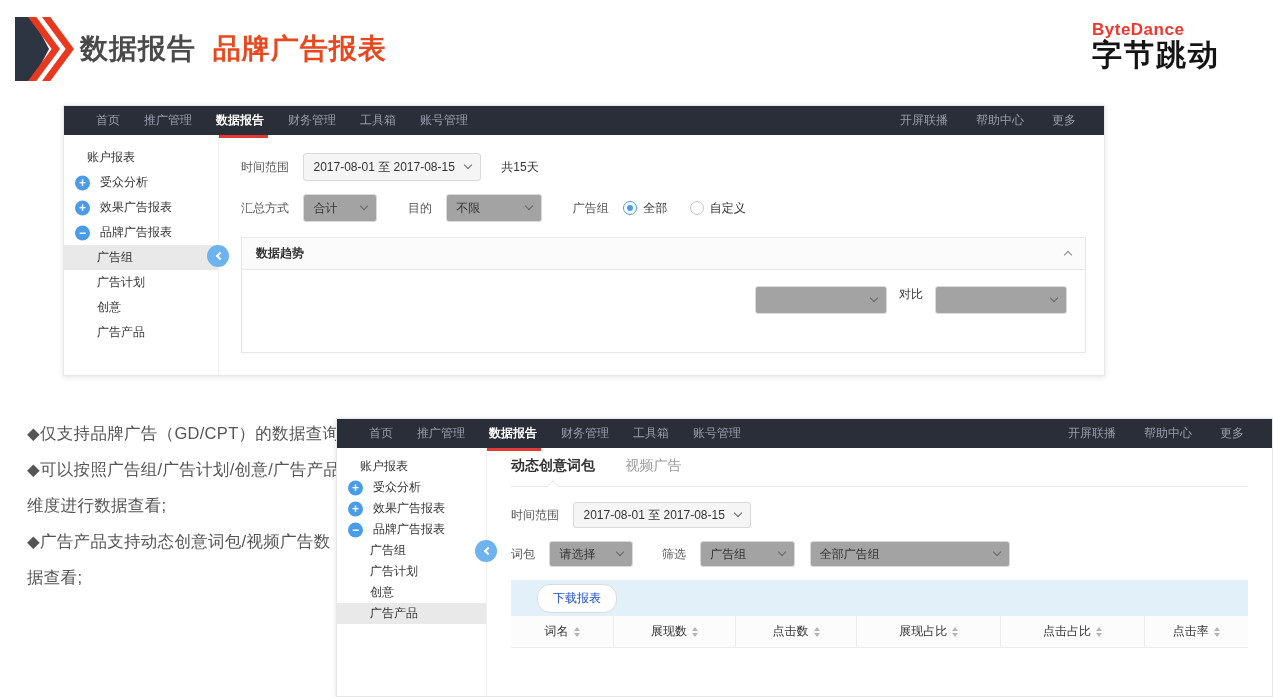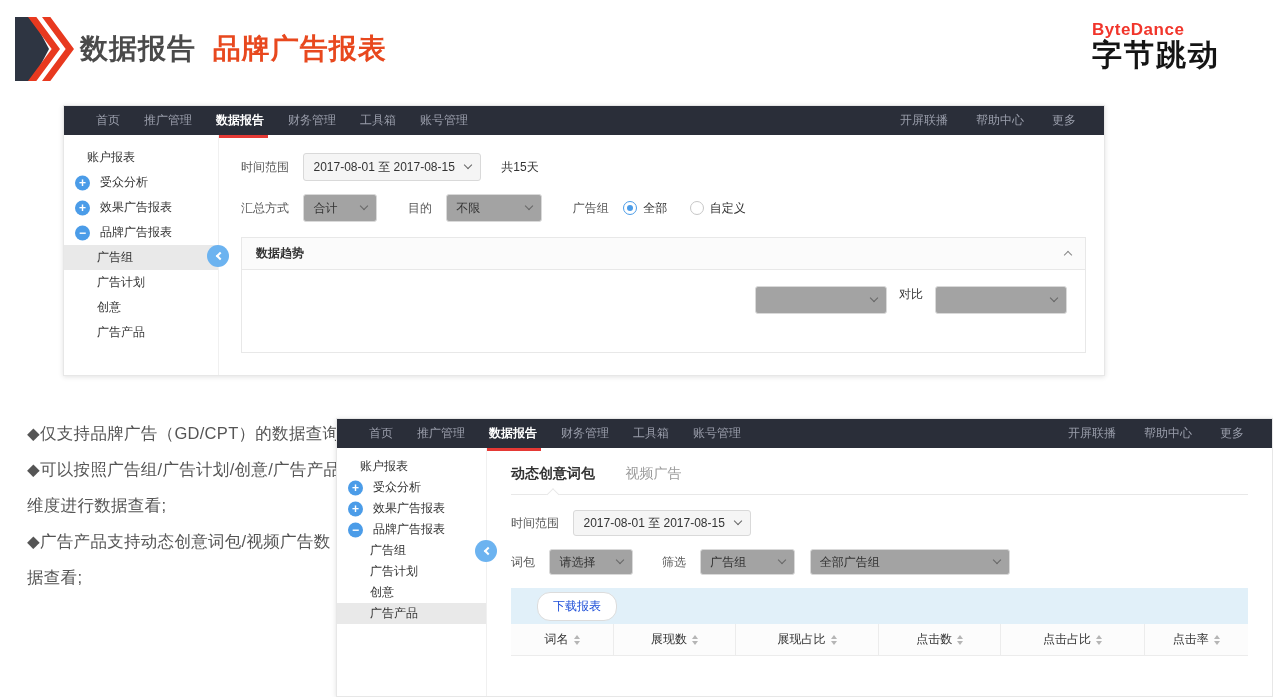--- a/index.html
+++ b/index.html
@@ -72,21 +72,21 @@
   .panel-head .spacer { flex:1; }
   .panel-body { padding:16px 18px 0 0; display:flex; justify-content:flex-end; align-items:flex-start; }
   .sel.empty { width:132px; justify-content:flex-end; }
   .vs-label { font-size:12px; color:#333; margin:0 12px; }
 
   
   .notes { position:absolute; left:27px; top:415px; width:314px; font-size:16.5px; color:#555; line-height:36px; letter-spacing:.3px; }
   .notes .bullet { display:block; }
 
   
-  #shot2 .content { padding:16px 24px 0 24px; }
+  #shot2 .content { padding:8px 24px 0 24px; }
   .tabs { position:relative; border-bottom:1px solid #e8e8e8; padding-bottom:11px; margin-bottom:15px; }
   .tab { font-size:14px; cursor:pointer; display:inline-block; position:relative; }
   .tab.active { color:#333; font-weight:bold; }
   .tab.inactive { color:#9b9b9b; margin-left:26px; }
   .tab.active::after { content:''; position:absolute; left:50%; bottom:-16px; width:8px; height:8px; background:#fff; border-left:1px solid #e8e8e8; border-top:1px solid #e8e8e8; transform:translateX(-50%) rotate(45deg); }
   #shot2 .sel { height:26px; }
   .frow { margin-bottom:13px; }
   .toolbar { background:#e1f0f9; height:36px; display:flex; align-items:center; padding-left:26px; }
   .btn { background:#fff; border:1px solid #dcdcdc; border-radius:13px; font-size:12px; color:#1d4ed8; padding:5px 15px; cursor:pointer; }
   .thead { display:flex; border-bottom:1px solid #ececec; background:#fcfcfc; }
@@ -295,34 +295,34 @@
               <i class="down"></i>
             </span>
           </div>
         <div class="th c1">
             <span>展现数</span>
             <span class="sort">
               <i class="up"></i>
               <i class="down"></i>
             </span>
           </div>
+        <div class="th c3">
+            <span>点击数</span>
+            <span class="sort">
+              <i class="up"></i>
+              <i class="down"></i>
+            </span>
+          </div>
         <div class="th c2">
             <span>展现占比</span>
             <span class="sort">
               <i class="up"></i>
               <i class="down"></i>
             </span>
           </div>
-        <div class="th c3">
-            <span>点击数</span>
-            <span class="sort">
-              <i class="up"></i>
-              <i class="down"></i>
-            </span>
-          </div>
         <div class="th c4">
             <span>点击占比</span>
             <span class="sort">
               <i class="up"></i>
               <i class="down"></i>
             </span>
           </div>
         <div class="th c5">
             <span>点击率</span>
             <span class="sort">

